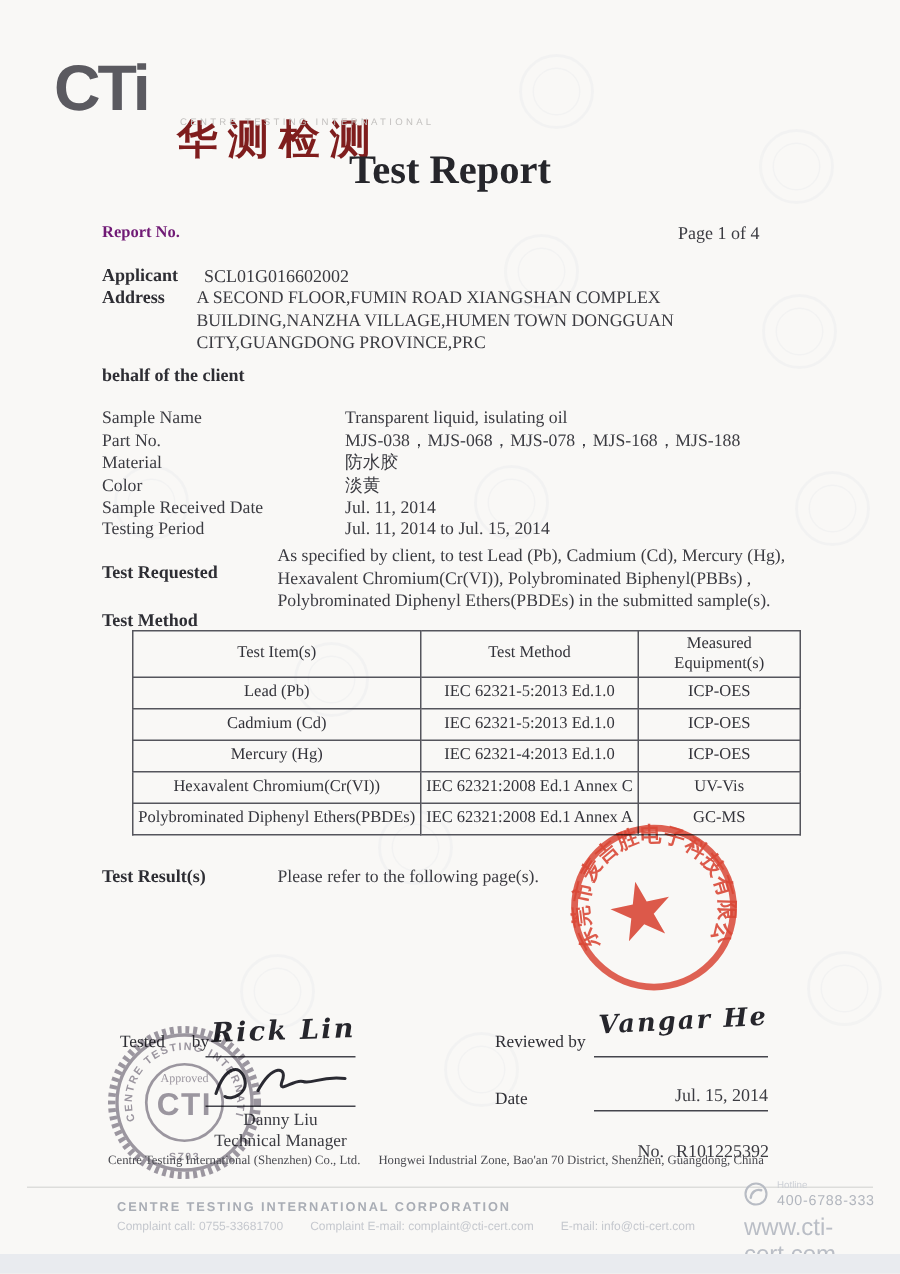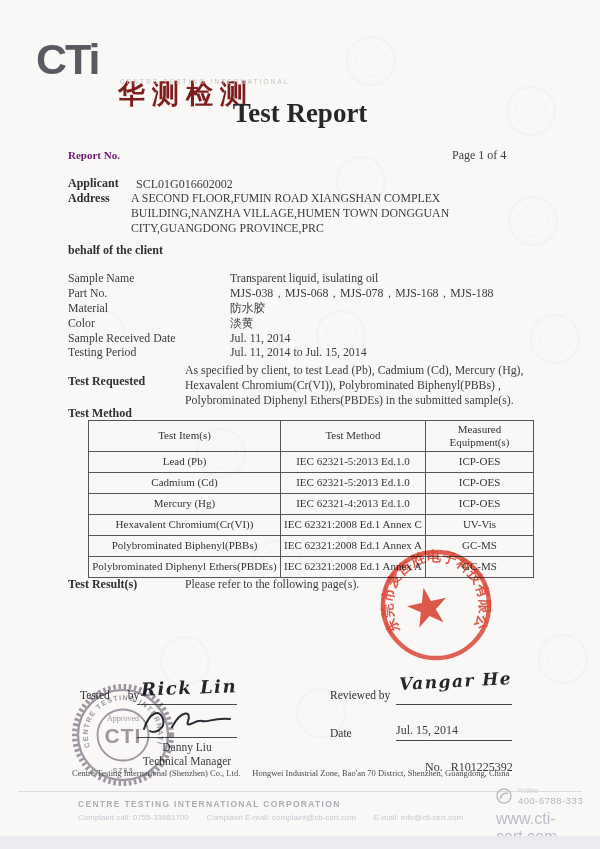--- a/index.html
+++ b/index.html
@@ -72,21 +72,21 @@
   #reviewed-underline {left:396px; top:704px; width:116px;}
   #approved-underline {left:137px; top:737px; width:100px;}
   #date-underline {left:396px; top:740px; width:116px;}
   .handwriting {font-family:"DejaVu Serif",serif; font-style:italic; font-weight:bold;
     color:#26262c; letter-spacing:1.5px;}
   #tested-name {left:141px; top:677px; font-size:18px; transform:rotate(-2deg);}
   #reviewed-name {left:399px; top:671px; font-size:17px; transform:rotate(-3deg);}
   #approver-sig {left:138px; top:707px;}
   #approver-name {left:117px; top:741px; width:140px; text-align:center; font-size:11.5px;}
   #approver-title {left:117px; top:755px; width:140px; text-align:center; font-size:11.5px;}
-  #date-value {left:396px; top:723px; width:116px; text-align:left; font-size:12px;}
+  #date-value {left:396px; top:723px; width:116px; text-align:right; font-size:12px;}
   #ref-line {left:425px; top:760px; font-size:12px; display:flex; gap:8px;}
 
   
   #company-line {left:72px; top:768px; display:flex; gap:12px; font-size:8.5px;
     white-space:nowrap; color:#4a4a50;}
   #footer-divider {left:18px; top:791px; width:564px; height:1px; background:#dddddb;}
   #footer-corp {left:78px; top:799px; font-family:"Liberation Sans",sans-serif;
     font-size:8.5px; font-weight:bold; color:#a9adb5; letter-spacing:1.3px;}
   #footer-contacts {left:78px; top:813px; display:flex; gap:18px;
     font-family:"Liberation Sans",sans-serif; font-size:8px; color:#c5c8ce; white-space:nowrap;}
@@ -213,25 +213,20 @@
         <td>Mercury (Hg)</td>
         <td>IEC 62321-4:2013 Ed.1.0</td>
         <td>ICP-OES</td>
       </tr>
       <tr>
         <td>Hexavalent Chromium(Cr(VI))</td>
         <td>IEC 62321:2008 Ed.1 Annex C</td>
         <td>UV-Vis</td>
       </tr>
       <tr>
-        <td>Polybrominated Biphenyl(PBBs)</td>
-        <td>IEC 62321:2008 Ed.1 Annex A</td>
-        <td>GC-MS</td>
-      </tr>
-      <tr>
         <td>Polybrominated Diphenyl Ethers(PBDEs)</td>
         <td>IEC 62321:2008 Ed.1 Annex A</td>
         <td>GC-MS</td>
       </tr>
     </tbody>
   </table>
 
   <div class="abs" id="test-result-label">Test Result(s)</div>
   <div class="abs" id="test-result-value">Please refer to the following page(s).</div>
 

